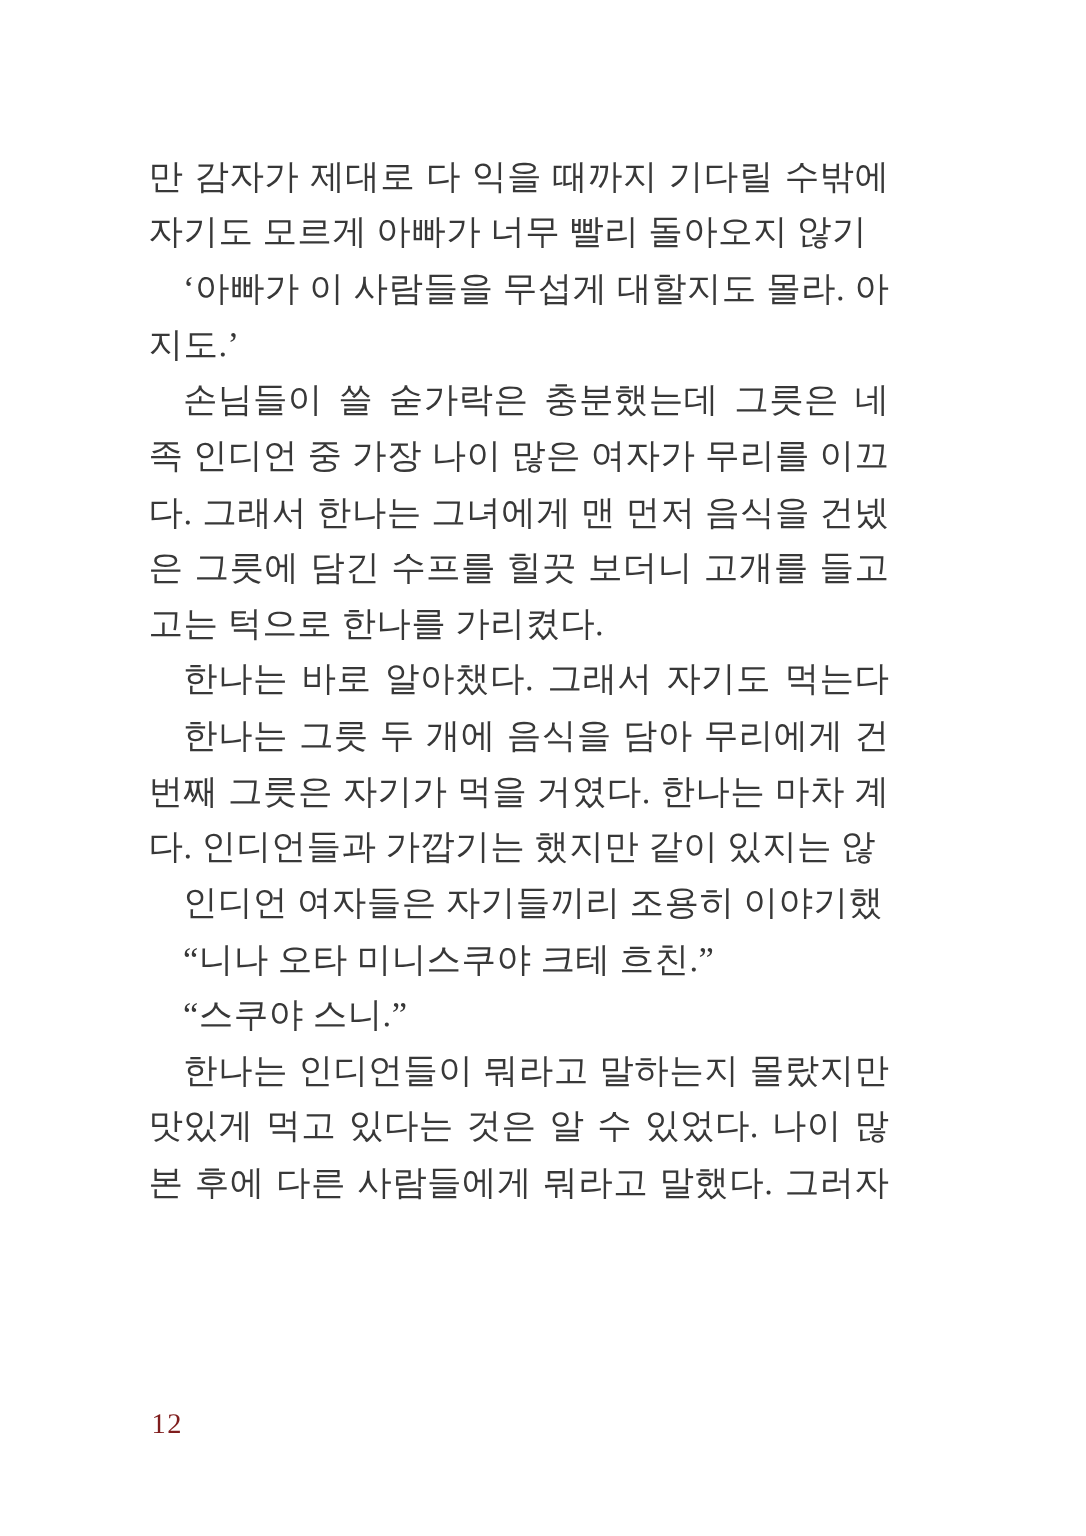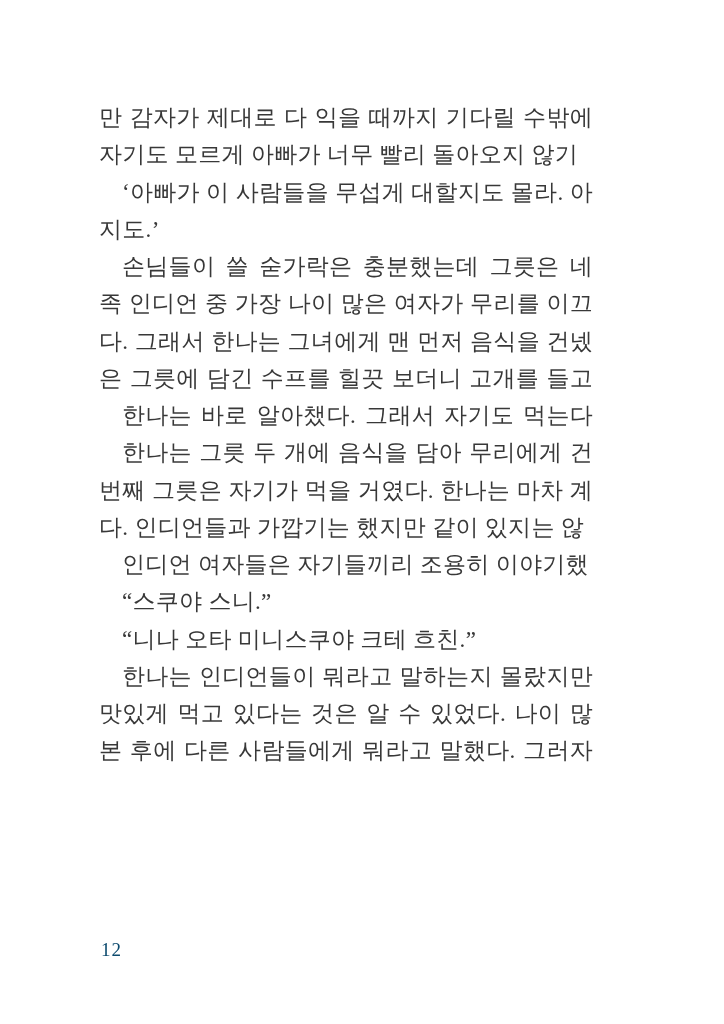--- a/index.html
+++ b/index.html
@@ -40,42 +40,43 @@
   .line.justify {
     text-align: justify;
     text-align-last: justify;
   }
   .page-number {
     position: absolute;
     left: 101px;
     top: 938px;
     font-size: 19px;
     line-height: 24px;
-    color: #0c4a6e;
+    color: #7f1d1d;
     letter-spacing: 1px;
   }
 </style>
 </head>
 <body>
 
 <div class="page">
   <div class="text-block" id="text-block">
       <div class="line justify">만 감자가 제대로 다 익을 때까지 기다릴 수밖에 없었다. 한나는</div>
       <div class="line">자기도 모르게 아빠가 너무 빨리 돌아오지 않기를 바랐다.</div>
       <div class="line indent justify">‘아빠가 이 사람들을 무섭게 대할지도 몰라. 아니면 그 반대일</div>
       <div class="line">지도.’</div>
       <div class="line indent justify">손님들이 쓸 숟가락은 충분했는데 그릇은 네 개뿐이었다. 수</div>
       <div class="line justify">족 인디언 중 가장 나이 많은 여자가 무리를 이끄는 것처럼 보였</div>
       <div class="line justify">다. 그래서 한나는 그녀에게 맨 먼저 음식을 건넸다. 여자 어른</div>
       <div class="line justify">은 그릇에 담긴 수프를 힐끗 보더니 고개를 들고 입술을 오므리</div>
+      <div class="line">고는 턱으로 한나를 가리켰다.</div>
       <div class="line indent justify">한나는 바로 알아챘다. 그래서 자기도 먹는다는 걸 보여 줘야</div>
       <div class="line indent justify">한나는 그릇 두 개에 음식을 담아 무리에게 건네주었다. 네</div>
       <div class="line justify">번째 그릇은 자기가 먹을 거였다. 한나는 마차 계단에 앉아 먹었</div>
       <div class="line">다. 인디언들과 가깝기는 했지만 같이 있지는 않았다.</div>
       <div class="line indent">인디언 여자들은 자기들끼리 조용히 이야기했다.</div>
+      <div class="line indent">“니나 오타 미니스쿠야 크테 흐친.”</div>
       <div class="line indent">“스쿠야 스니.”</div>
-      <div class="line indent">“니나 오타 미니스쿠야 크테 흐친.”</div>
       <div class="line indent justify">한나는 인디언들이 뭐라고 말하는지 몰랐지만 적어도 수프를</div>
       <div class="line justify">맛있게 먹고 있다는 것은 알 수 있었다. 나이 많은 여자가 맛을</div>
       <div class="line justify">본 후에 다른 사람들에게 뭐라고 말했다. 그러자 또 다른 사람이</div>
     </div>
   <div class="page-number">12</div>
 </div>
 
 </body></html>

